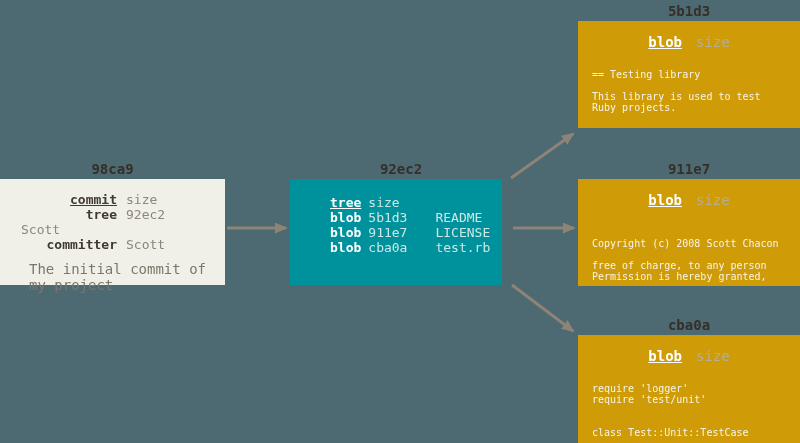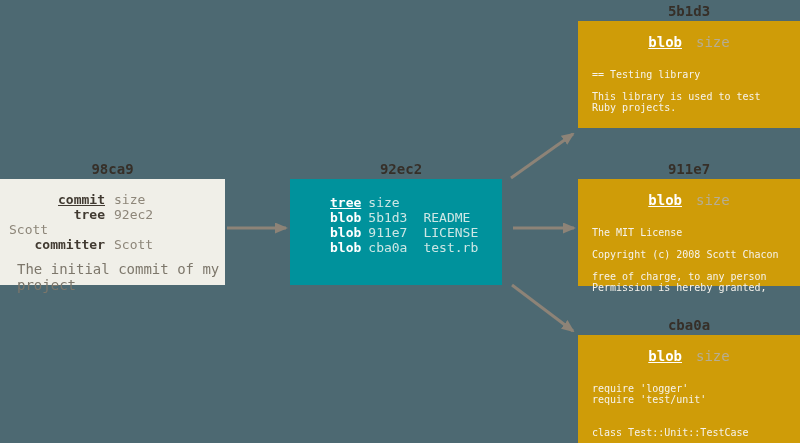--- a/index.html
+++ b/index.html
@@ -6,39 +6,39 @@
   .canvas {
     position:relative; width:800px; height:443px;
     background:#4d6972; overflow:hidden;
     font-family:"DejaVu Sans Mono", monospace;
   }
   .hdr {
     position:absolute; font-weight:bold; font-size:14px; line-height:16px;
     color:#362f28; text-align:center;
   }
   .box { position:absolute; box-sizing:border-box; }
-  .commit-box { left:0; top:179px; width:225px; height:106px; background:#f0efe8; }
+  .commit-box { left:0; top:179px; width:225px; height:106px; background:#f0efe8;padding-left:12px; }
   .tree-box   { left:290px; top:179px; width:212px; height:106px; background:#00929c; }
   .blob-box   { left:578px; width:222px; background:#cf9c08; }
   .blob-1 { top:21px;  height:107px; }
   .blob-2 { top:179px; height:107px; }
   .blob-3 { top:335px; height:108px; }
 
   
   .c-rows { margin-top:13px; font-size:13px; line-height:15px; color:#8d8679; }
   .c-row { display:flex; }
   .c-label { width:105px; text-align:right; font-weight:bold; color:#413a31; }
   .c-val { margin-left:9px; }
   .u { text-decoration:underline; }
   .c-note { margin:9px 0 0 17px; font-size:14px; color:#7d776b; }
 
   
   .t-rows { margin:16px 0 0 40px; font-size:13px; line-height:15px; color:#cde7e5; }
   .t-type { font-weight:bold; color:#ffffff; margin-right:7px; }
-  .t-name { margin-left:16px; }
+  .t-name { margin-left:28px; }
 
   
   .b-title { margin-top:13px; text-align:center; font-size:14px; }
   .b-type { font-weight:bold; color:#ffffff; text-decoration:underline; margin-right:14px; }
   .b-size { color:#b6ad93; }
   .b-body { margin:19px 0 0 14px; font-size:10px; line-height:11px; color:#f6f3ec; }
   .b-line { min-height:11px; white-space:pre; }
 
   .arrows { position:absolute; left:0; top:0; pointer-events:none; }
 </style>
@@ -113,21 +113,20 @@
       <div class="b-line">This library is used to test</div>
       <div class="b-line">Ruby projects.</div>
     </div>
   </div>
 
   <div class="box blob-box blob-2">
     <div class="b-title">
       <span class="b-type">blob</span><span class="b-size">size</span>
     </div>
     <div class="b-body">
-      <div class="b-line">The MIT License</div>
       <div class="b-line"></div>
       <div class="b-line">Copyright (c) 2008 Scott Chacon</div>
       <div class="b-line"></div>
       <div class="b-line">free of charge, to any person</div>
       <div class="b-line">Permission is hereby granted,</div>
     </div>
   </div>
 
   <div class="box blob-box blob-3">
     <div class="b-title">

